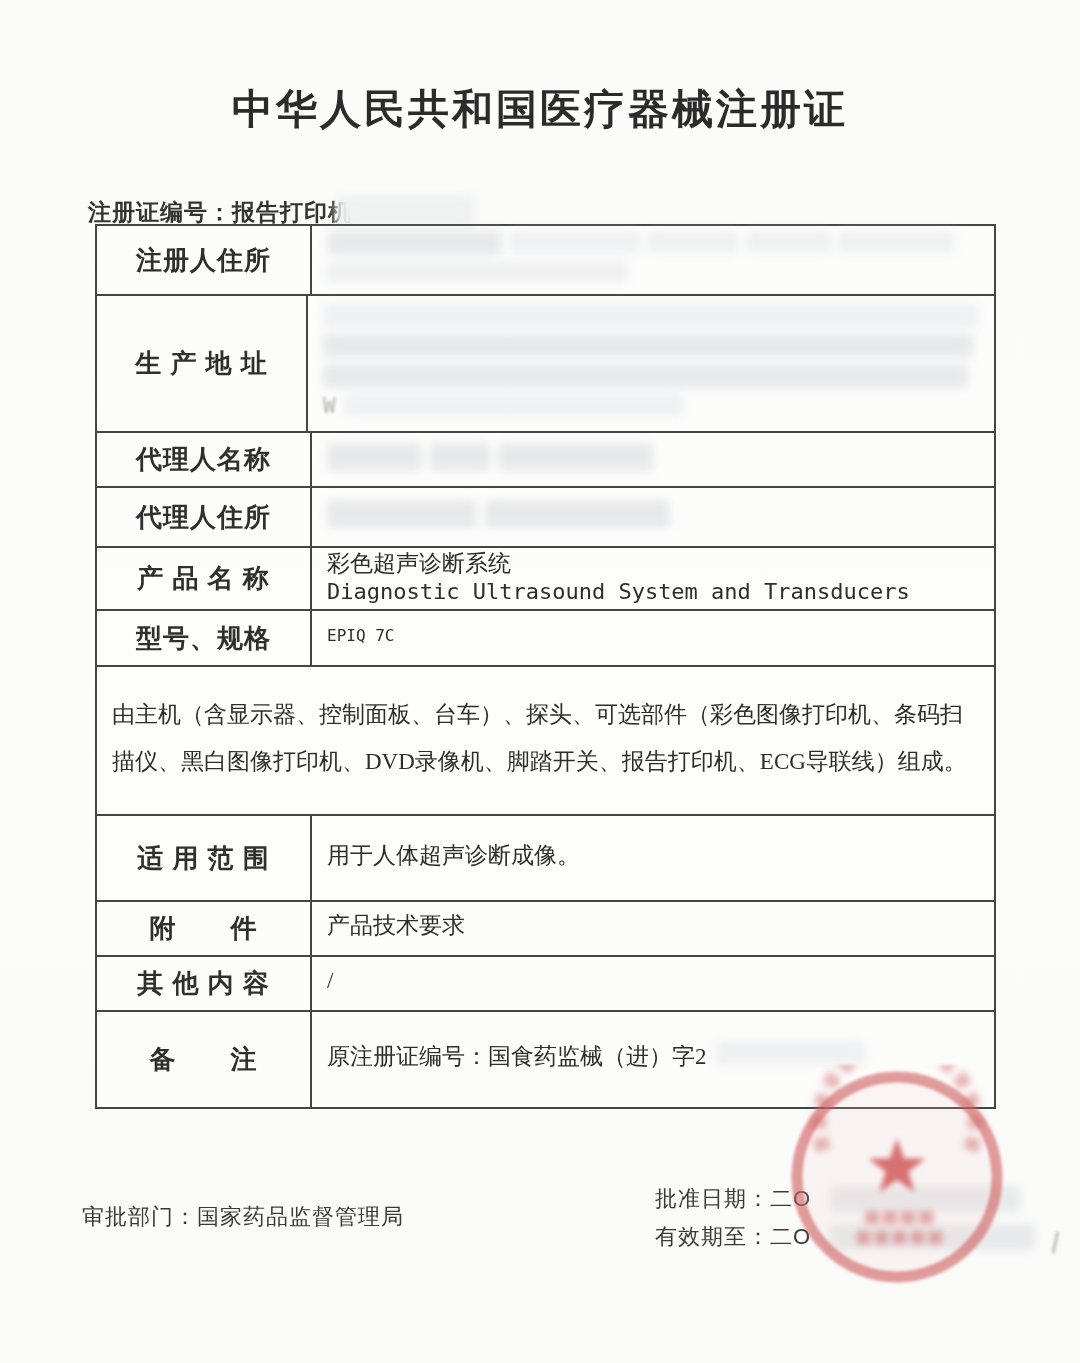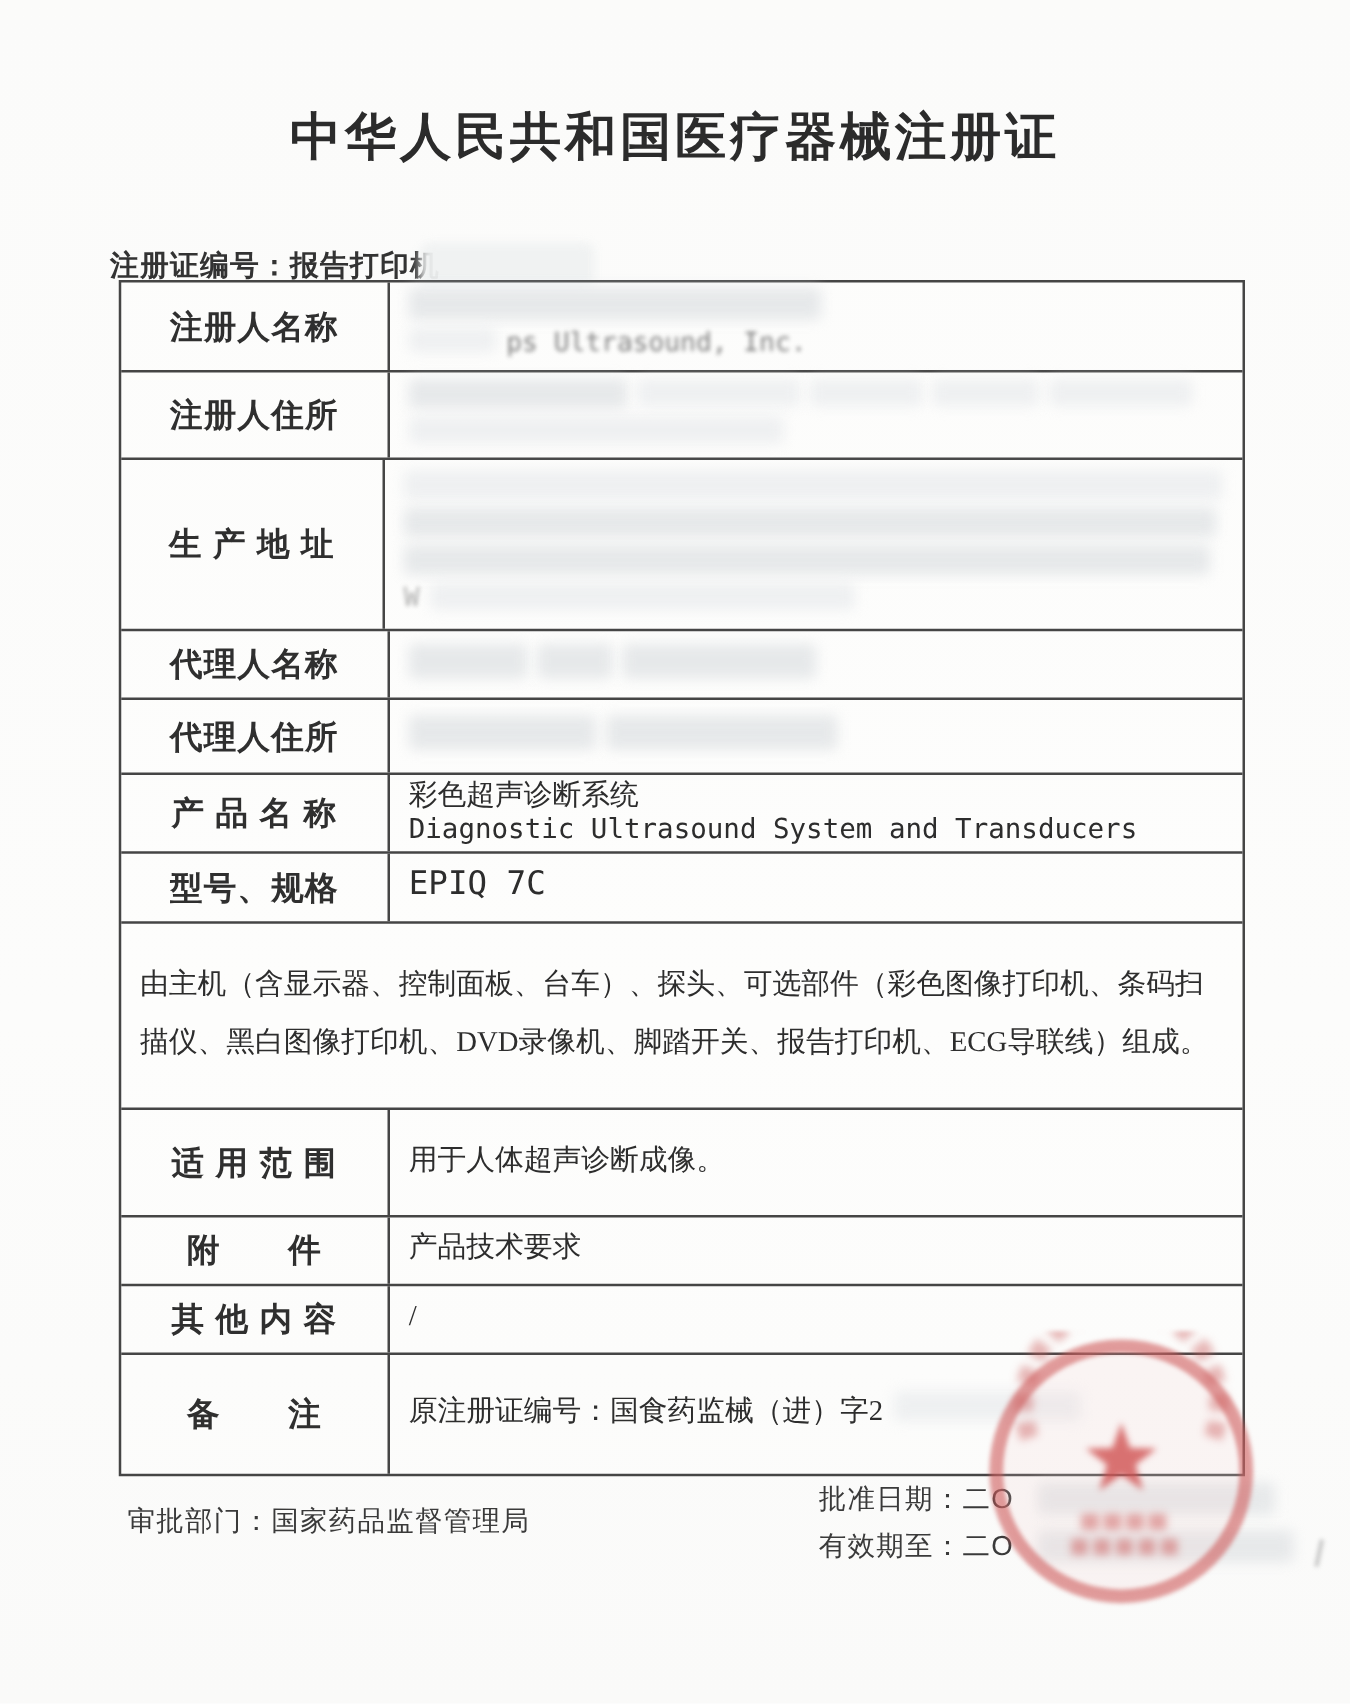--- a/index.html
+++ b/index.html
@@ -46,21 +46,21 @@
   
   .redact{
     background:#e1e4e6; border-radius:4px; filter:blur(5px); opacity:.8;
     flex:none;
   }
   .redact.light{background:#eaecee; opacity:.75;}
   .vline{display:flex; align-items:flex-start; gap:8px; margin:3px 0;}
   .blur-text{filter:blur(1.6px); color:#6a6a6a; opacity:.85;}
   .faint{opacity:.55;}
   
-  .dept-line{position:absolute; left:102px; top:1202px; font-size:22px; color:#3a3a3a; letter-spacing:1px;}
+  .dept-line{position:absolute; left:82px; top:1202px; font-size:22px; color:#3a3a3a; letter-spacing:1px;}
   .date-line-1{position:absolute; left:655px; top:1184px; font-size:22px; color:#3a3a3a; letter-spacing:1px; white-space:nowrap;}
   .date-line-2{position:absolute; left:655px; top:1222px; font-size:22px; color:#3a3a3a; letter-spacing:1px; white-space:nowrap;}
   .date-redact-1{position:absolute; left:830px; top:1186px; width:190px; height:26px; background:#dfe2e4; border-radius:4px; filter:blur(5px); opacity:.7;}
   .date-redact-2{position:absolute; left:830px; top:1224px; width:205px; height:26px; background:#dfe2e4; border-radius:4px; filter:blur(5px); opacity:.7;}
   .tail-mark{position:absolute; left:1040px; top:1230px; width:14px; height:22px;
     border-right:3px solid #9a9a9a; transform:rotate(12deg); filter:blur(1.5px); opacity:.6;}
   
   .seal{position:absolute; left:785px; top:1065px; width:225px; height:225px; pointer-events:none;}
   .seal svg{filter:blur(1.6px);}
   .seal .arc{filter:blur(3px);}
@@ -74,32 +74,20 @@
 
   <div class="doc-title">中华人民共和国医疗器械注册证</div>
 
   <div class="cert-line">
     <span>注册证编号：</span><span>报告打印机</span>
   </div>
   <div class="cert-redact"></div>
 
   <div class="reg-table">
 
-    <div class="row" style="height:72px">
-      <div class="cell-label">注册人名称</div>
-      <div class="cell-value">
-        <div class="vline">
-            <div class="redact" style="width:330px;height:26px"></div>
-          </div>
-        <div class="vline">
-          <div class="redact light" style="width:70px;height:20px"></div>
-          <span class="mono blur-text">ps Ultrasound, Inc.</span>
-        </div>
-      </div>
-    </div>
 
     <div class="row" style="height:70px">
       <div class="cell-label">注册人住所</div>
       <div class="cell-value">
         <div class="vline">
           <div class="redact" style="width:175px;height:24px"></div>
           <div class="redact light" style="width:130px;height:22px"></div>
           <div class="redact light" style="width:90px;height:22px"></div>
           <div class="redact light" style="width:85px;height:22px"></div>
           <div class="redact light" style="width:115px;height:22px"></div>
@@ -154,21 +142,21 @@
       <div class="cell-label">产 品 名 称</div>
       <div class="cell-value">
         <div class="zh-serif">彩色超声诊断系统</div>
         <div class="mono" style="font-size:22px">Diagnostic Ultrasound System and Transducers</div>
       </div>
     </div>
 
     <div class="row" style="height:56px">
       <div class="cell-label">型号、规格</div>
       <div class="cell-value">
-        <div class="mono" style="font-size:26px">EPIQ 7C</div>
+        <div class="mono" style="font-size:16px">EPIQ 7C</div>
       </div>
     </div>
 
     <div class="row" style="height:149px">
       <div class="cell-value">
         <div class="zh-serif para">由主机（含显示器、控制面板、台车）、探头、可选部件（彩色图像打印机、条码扫描仪、黑白图像打印机、DVD录像机、脚踏开关、报告打印机、ECG导联线）组成。</div>
       </div>
     </div>
 
     <div class="row" style="height:86px">

